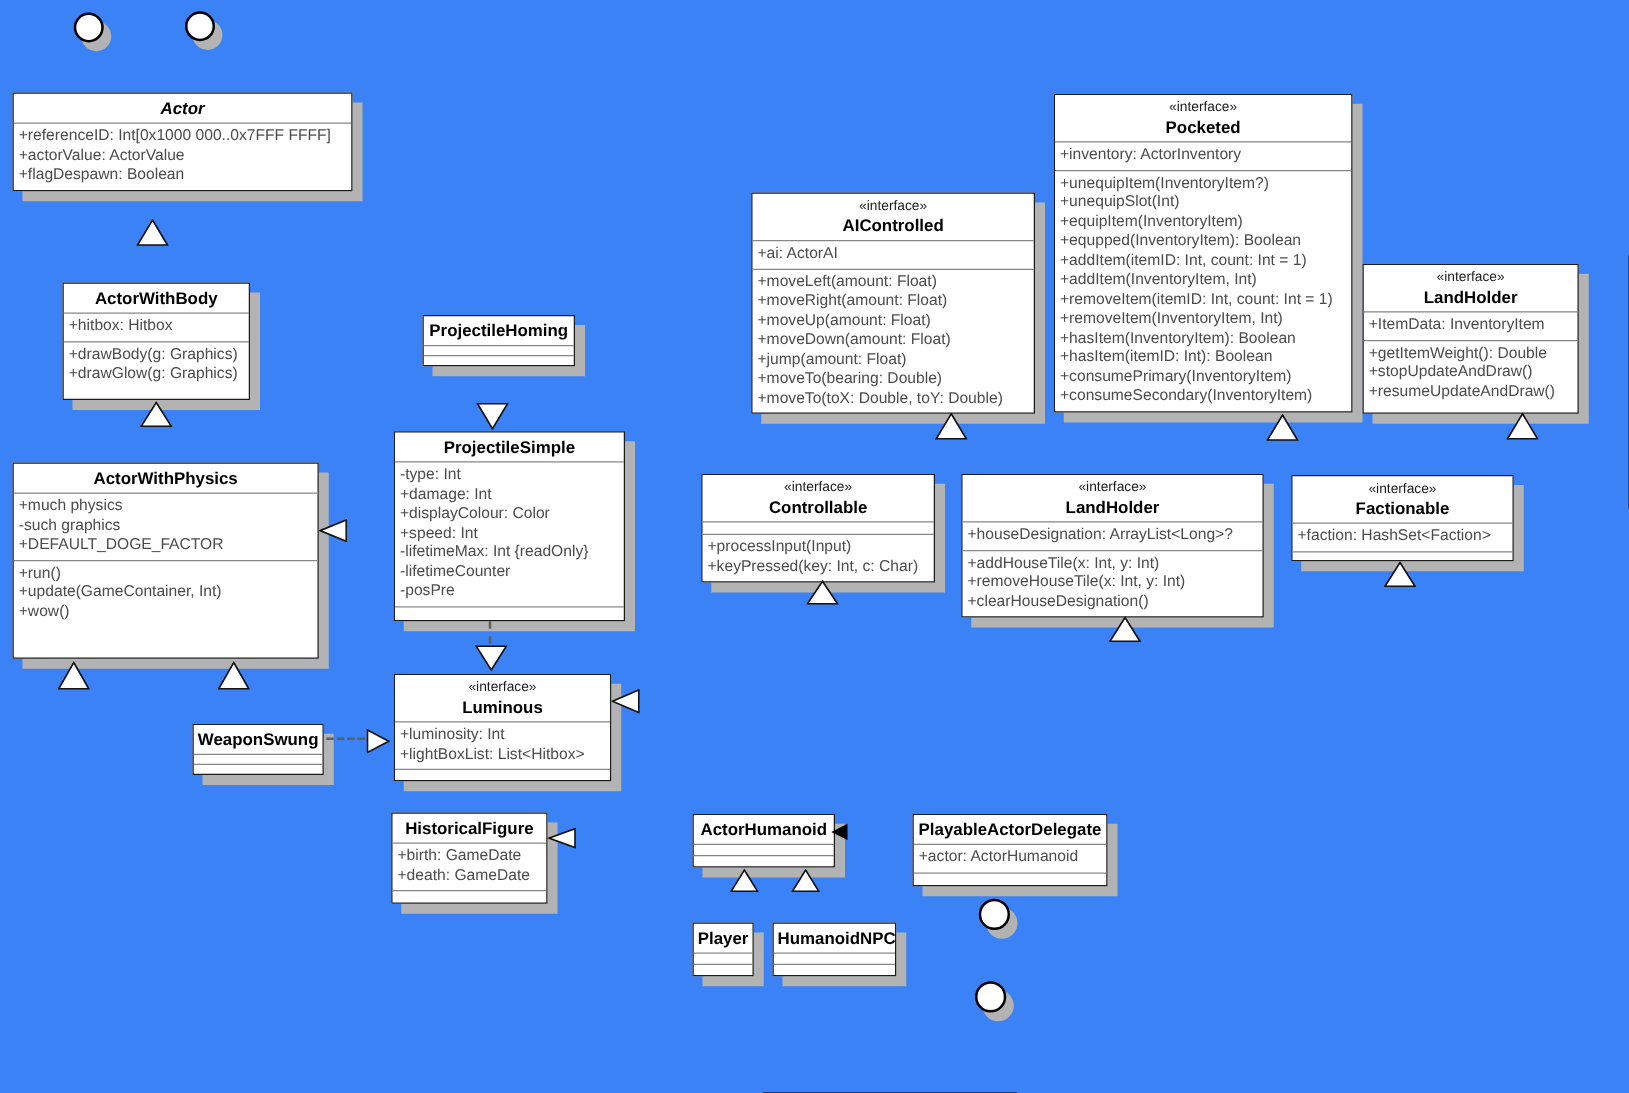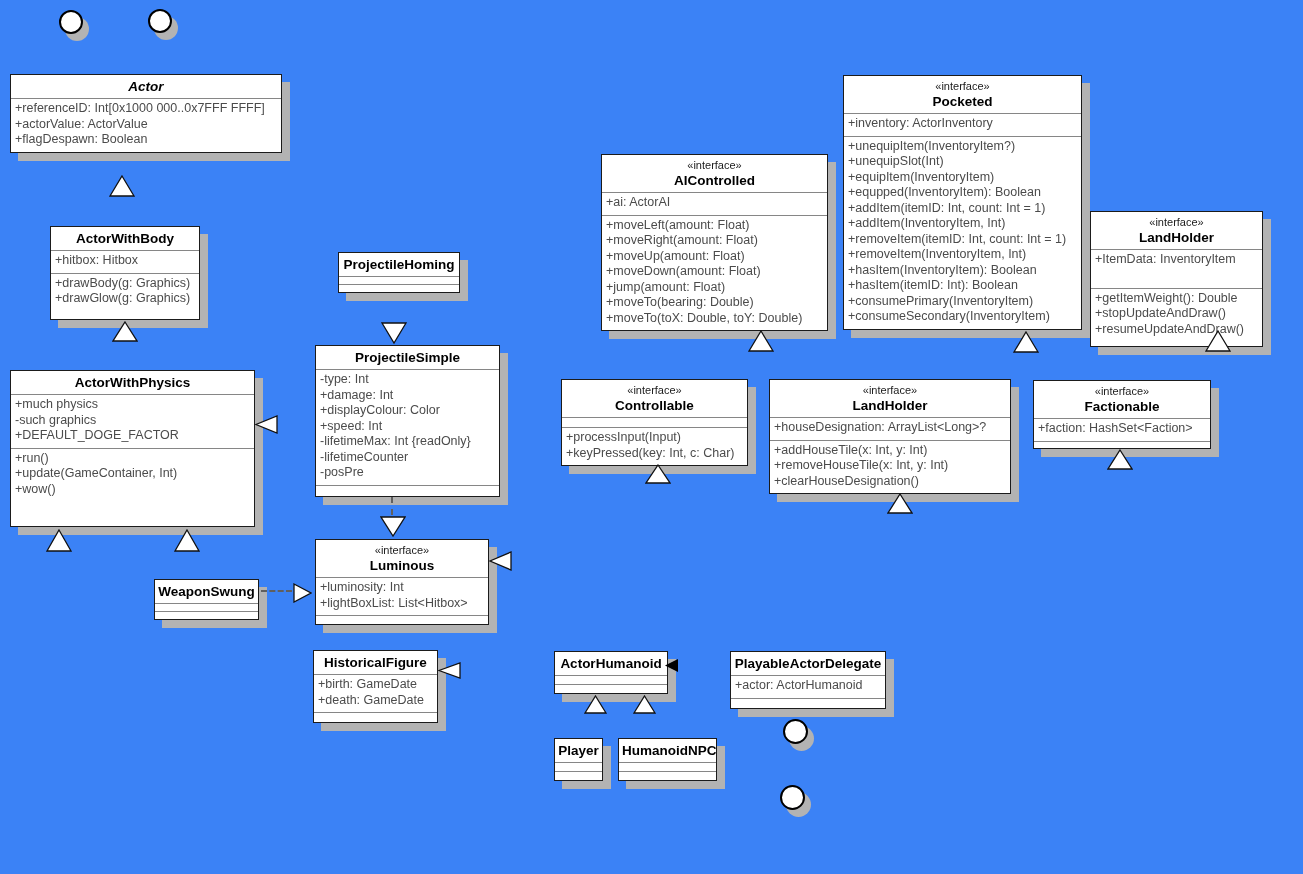--- a/index.html
+++ b/index.html
@@ -163,21 +163,21 @@
       </div>
     </div>
     <div class="uml-class" style="left: 1090px; top: 211px; width: 173px;">
       <div class="title">
         <div class="stereo">«interface»</div>
         <div class="cname">LandHolder</div>
       </div>
       <div class="comp">
         <div class="member">+ItemData: InventoryItem</div>
       </div>
-      <div class="comp" style="min-height: 58px; margin-top: 16px;">
+      <div class="comp" style="min-height: 58px;">
         <div class="member">+getItemWeight(): Double</div>
         <div class="member">+stopUpdateAndDraw()</div>
         <div class="member">+resumeUpdateAndDraw()</div>
       </div>
     </div>
     <div class="uml-class" style="left: 561px; top: 379px; width: 187px;">
       <div class="title">
         <div class="stereo">«interface»</div>
         <div class="cname">Controllable</div>
       </div>

